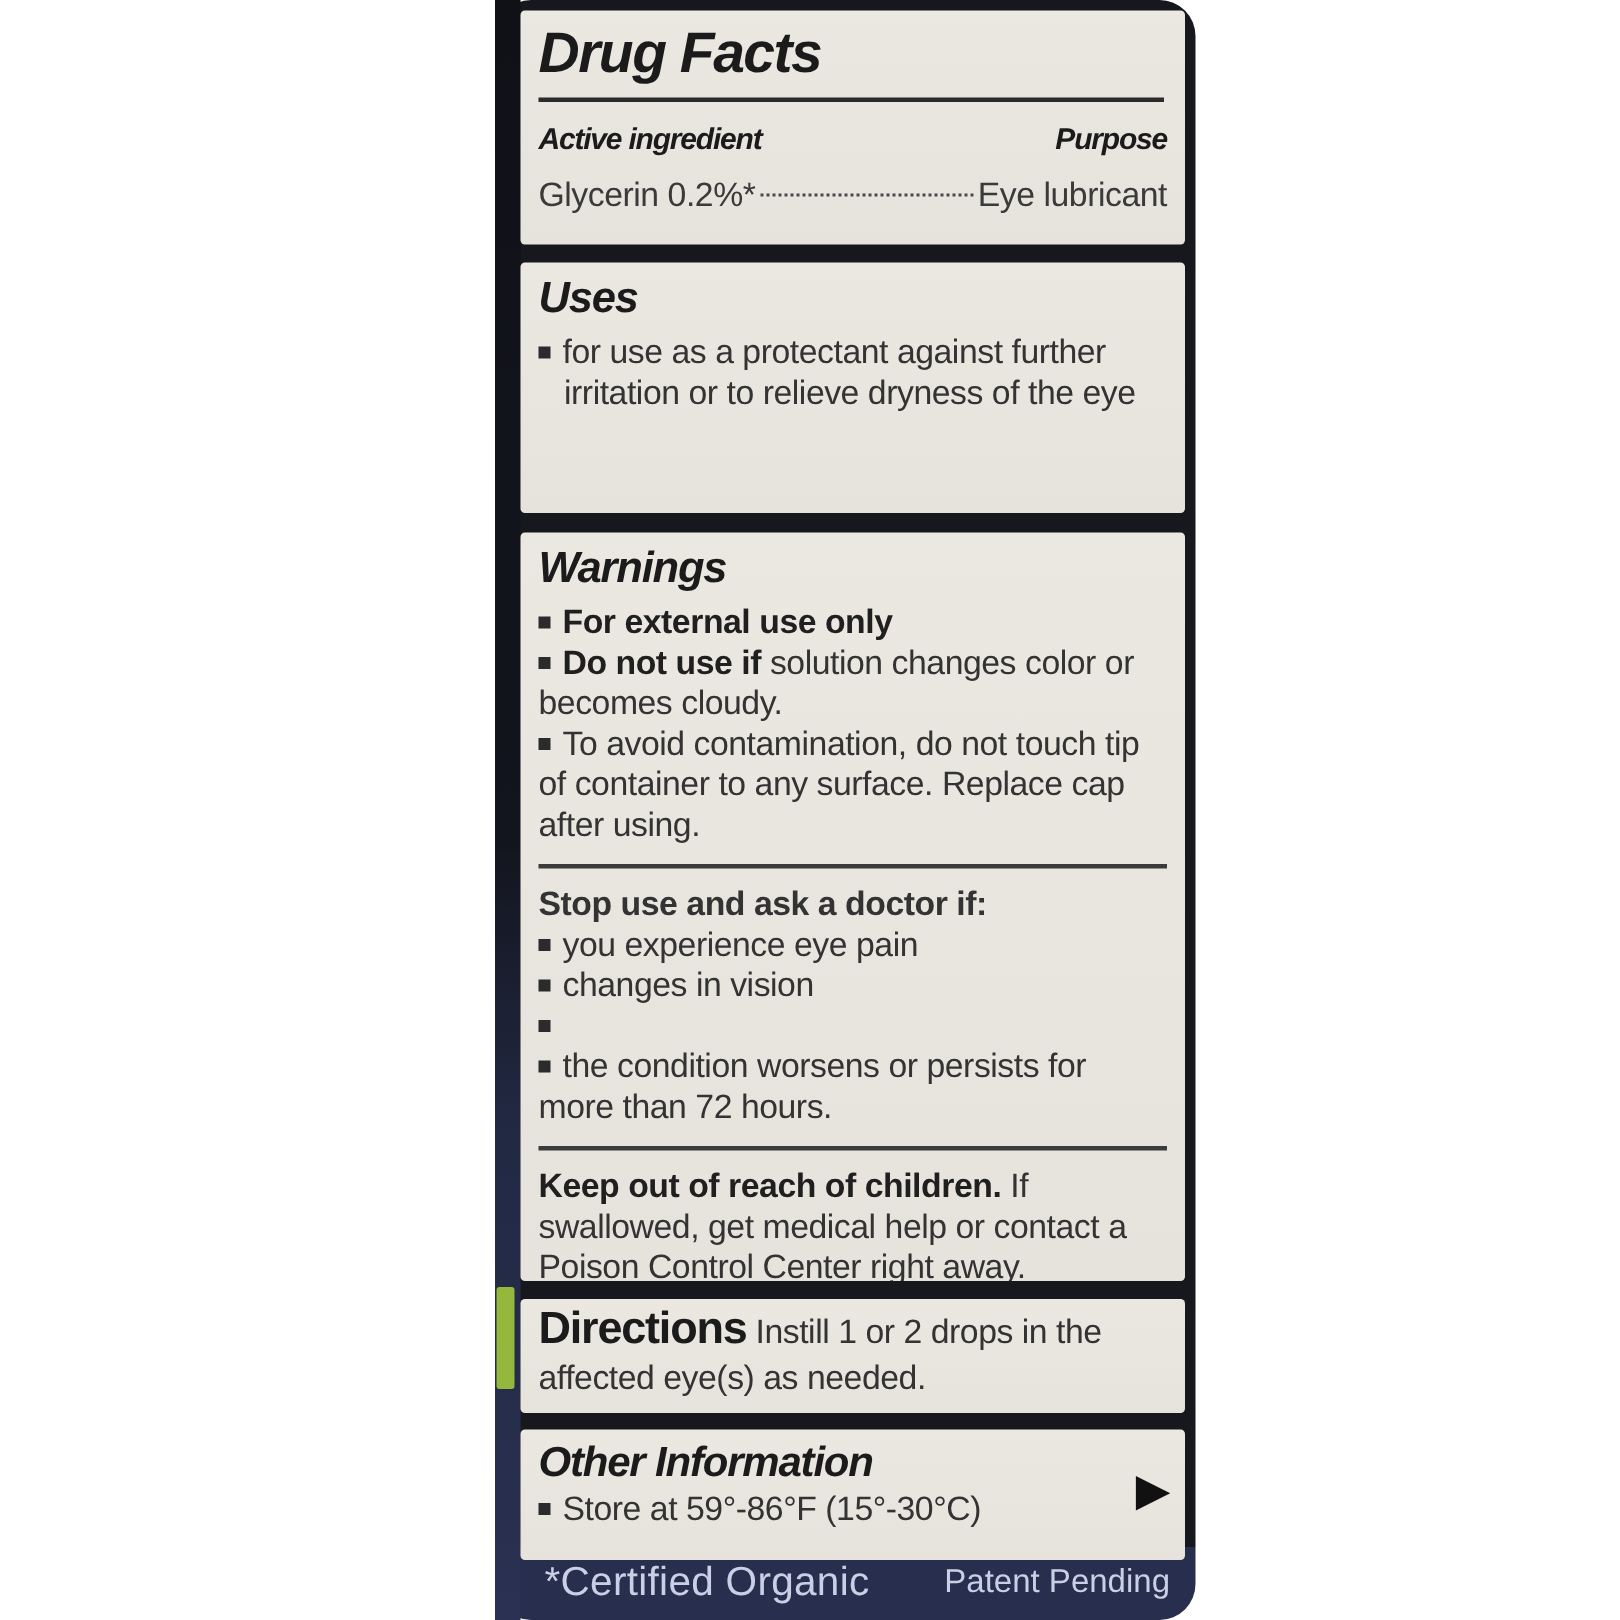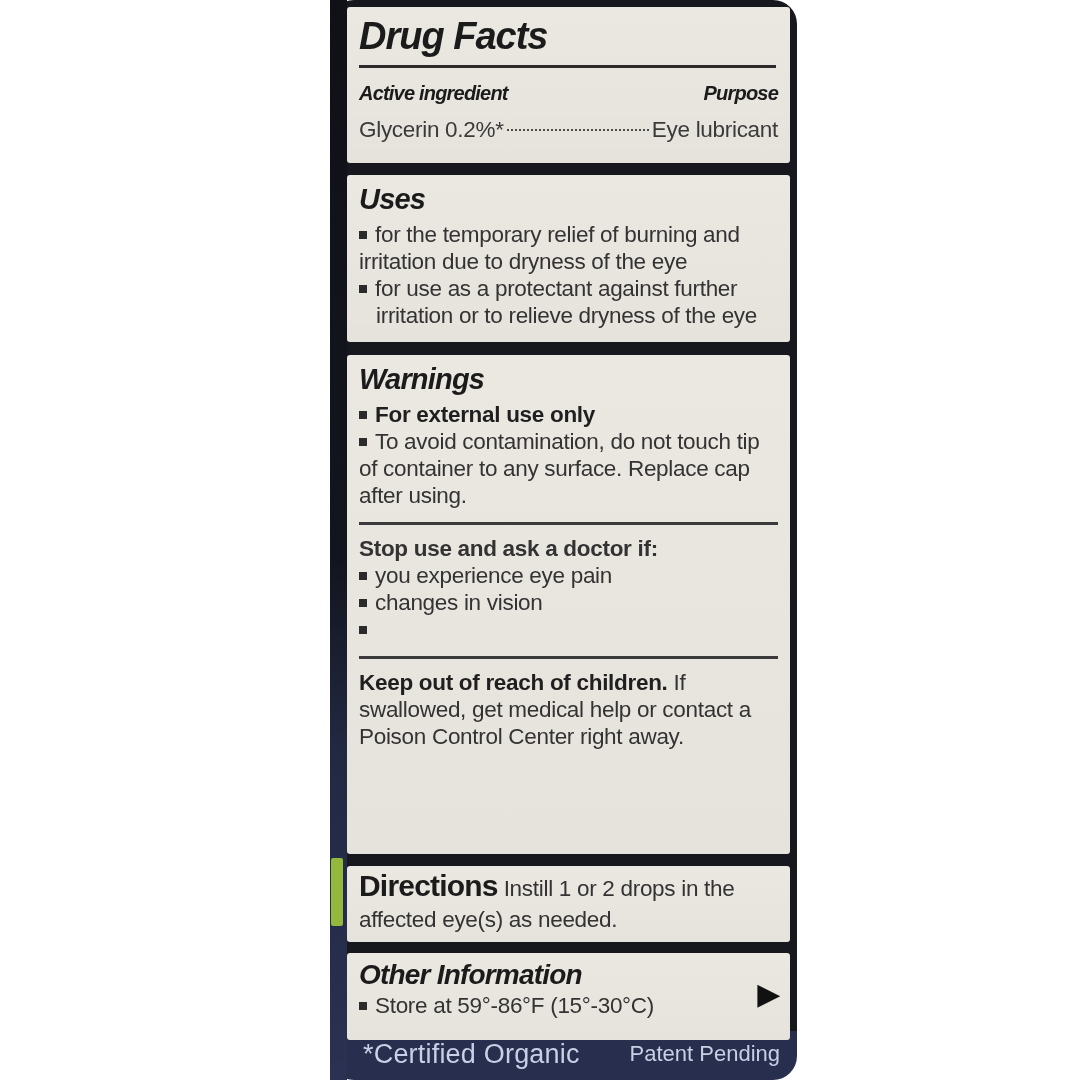--- a/index.html
+++ b/index.html
@@ -80,35 +80,36 @@
       </div>
       <div class="ing-row">
         <span>Glycerin 0.2%*</span>
         <span class="leader"></span>
         <span>Eye lubricant</span>
       </div>
     </div>
 
     <div class="panel p2">
       <h2 class="sec-h2">Uses</h2>
-      <p><span class="sq"></span><span>for the temporary relief of burning and irritation due to dryness of the eye</span></p>
       <p class="hang"><span class="sq"></span><span>for use as a protectant against further irritation or to relieve dryness of the eye</span></p>
     </div>
 
     <div class="panel p3">
       <h2 class="sec-h2">Warnings</h2>
       <p><span class="sq"></span><strong class="lead">For external use only</strong><span></span></p>
+      <p><span class="sq"></span><strong class="lead">Do not use if</strong><span> solution changes color or becomes cloudy.</span></p>
       <p><span class="sq"></span><strong class="lead"></strong><span>To avoid contamination, do not touch tip of container to any surface. Replace cap after using.</span></p>
 
       <div class="thin-rule"></div>
 
       <p class="stop-h">Stop use and ask a doctor if:</p>
       <p><span class="sq"></span><span>you experience eye pain</span></p>
       <p><span class="sq"></span><span>changes in vision</span></p>
       <p><span class="sq"></span></p>
+      <p><span class="sq"></span><span>the condition worsens or persists for more than 72 hours.</span></p>
 
       <div class="thin-rule"></div>
 
       <p><strong class="lead">Keep out of reach of children.</strong><span> If swallowed, get medical help or contact a Poison Control Center right away.</span></p>
     </div>
 
     <div class="panel p4">
       <p class="dir-line"><strong class="dir-h">Directions</strong><span> Instill 1 or 2 drops in the affected eye(s) as needed.</span></p>
     </div>
 

